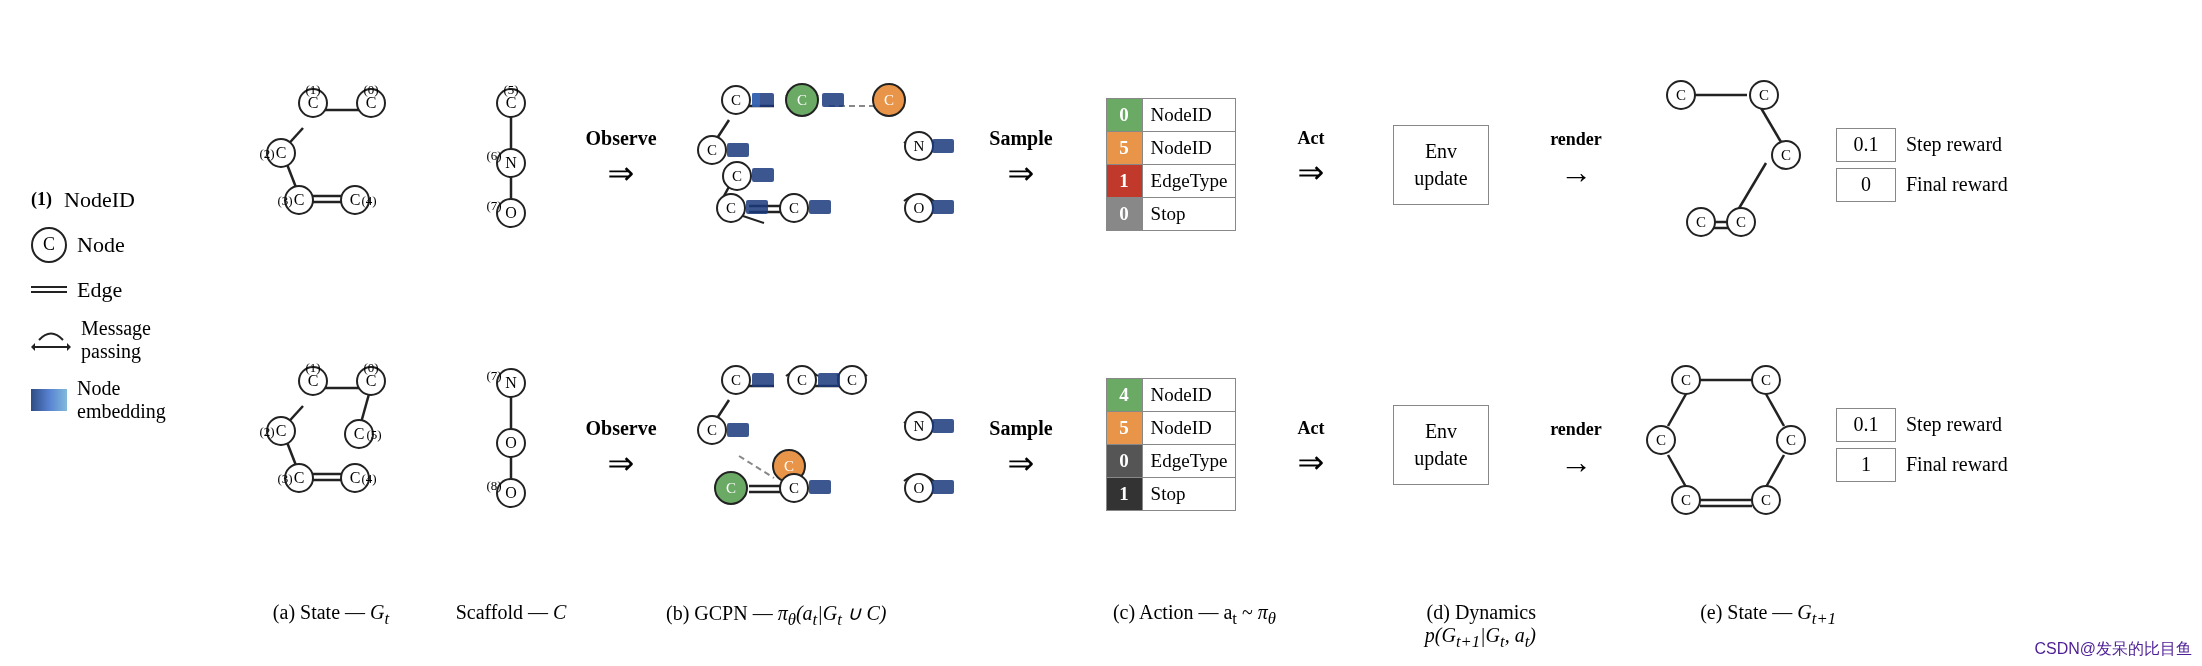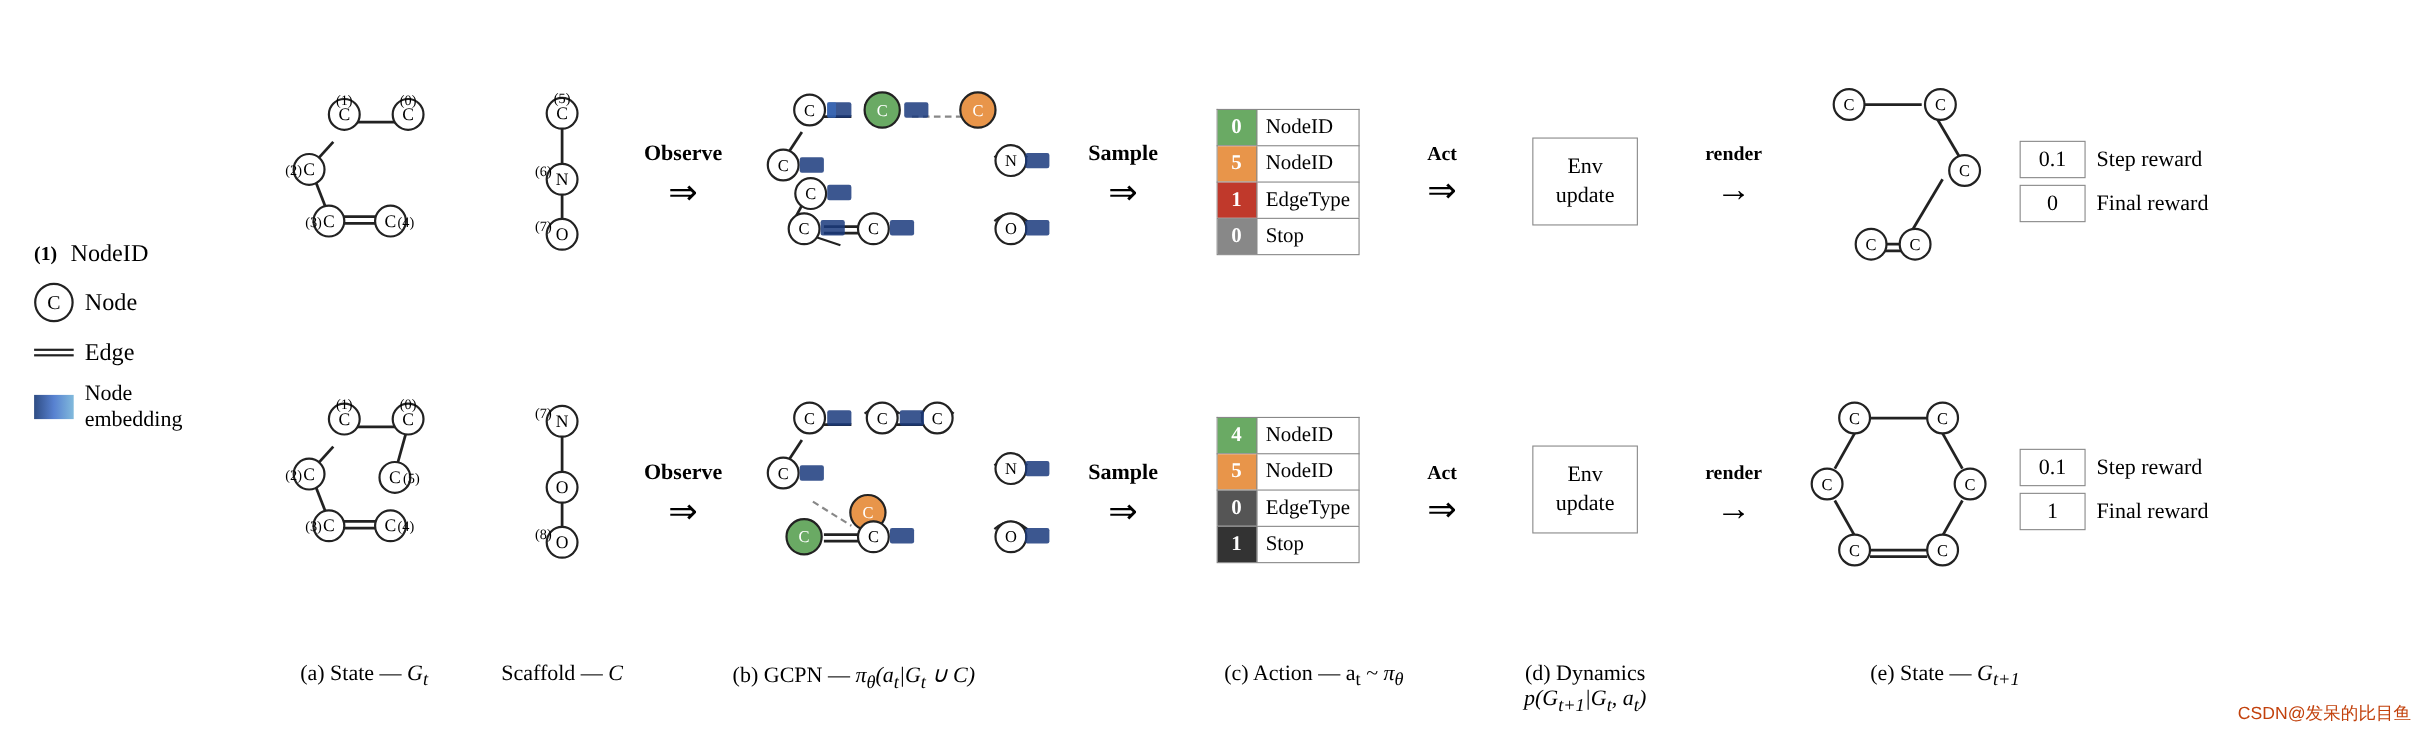--- a/index.html
+++ b/index.html
@@ -74,21 +74,21 @@
     
     svg {
       overflow: visible;
     }
 
     .watermark {
       position: absolute;
       bottom: 6px;
       right: 10px;
       font-size: 16px;
-      color: #c2410c;
+      color: #4c1d95;
       font-family: sans-serif;
     }
   </style>
 </head>
 <body>
 
 <div class="main-container">
   <div style="display:flex; flex-direction:row; width:2160px; height:580px; align-items:stretch; position:relative;">
 
     <div class="legend" style="width:195px;">
@@ -99,20 +99,33 @@
       <div class="legend-item">
         <div class="legend-node-circle">C</div>
         <span>Node</span>
       </div>
       <div class="legend-item">
         <div class="legend-edge-lines">
           <div></div>
           <div></div>
         </div>
         <span>Edge</span>
+      </div>
+      <div class="legend-item">
+        <div style="display:flex; flex-direction:column; align-items:center; width:40px;">
+          <svg width="40" height="30" viewBox="0 0 40 30">
+
+            <path d="M8,15 Q20,2 32,15" fill="none" stroke="#222" stroke-width="2"></path>
+
+            <line x1="4" y1="22" x2="36" y2="22" stroke="#222" stroke-width="2"></line>
+            <polygon points="4,18 4,26 0,22" fill="#222"></polygon>
+            <polygon points="36,18 36,26 40,22" fill="#222"></polygon>
+          </svg>
+        </div>
+        <span style="font-size:20px;">Message<br>passing</span>
       </div>
       <div class="legend-item">
         <div class="legend-embed"></div>
         <span style="font-size:20px;">Node<br>embedding</span>
       </div>
     </div>
 
     <div style="width:230px; flex-shrink:0; display:flex; flex-direction:column; align-items:center; justify-content:space-around; padding:10px 0;">
 
       <div style="display:flex; flex-direction:column; align-items:center;">
@@ -541,21 +554,21 @@
     </div>
     <div style="width:90px;"></div>
     <div style="width:310px; ">
       <span>(b) GCPN — <i>π<sub>θ</sub>(a<sub>t</sub>|G<sub>t</sub> ∪ C)</i></span>
     </div>
     <div style="width:90px;"></div>
     <div style="width:210px; text-align:right;">
       <span>(c) Action — a<sub>t</sub> ~ <i>π<sub>θ</sub></i></span>
     </div>
     <div style="width:70px;"></div>
-    <div style="width:190px; text-align:center;">
+    <div style="width:190px; text-align:right;">
       <span>(d) Dynamics<br><i>p(G<sub>t+1</sub>|G<sub>t</sub>, a<sub>t</sub>)</i></span>
     </div>
     <div style="width:80px;"></div>
     <div style="width:220px; text-align:right;">
       <span>(e) State — <i>G<sub>t+1</sub></i></span>
     </div>
   </div>
 
   <div class="watermark">CSDN@发呆的比目鱼</div>
 </div>

